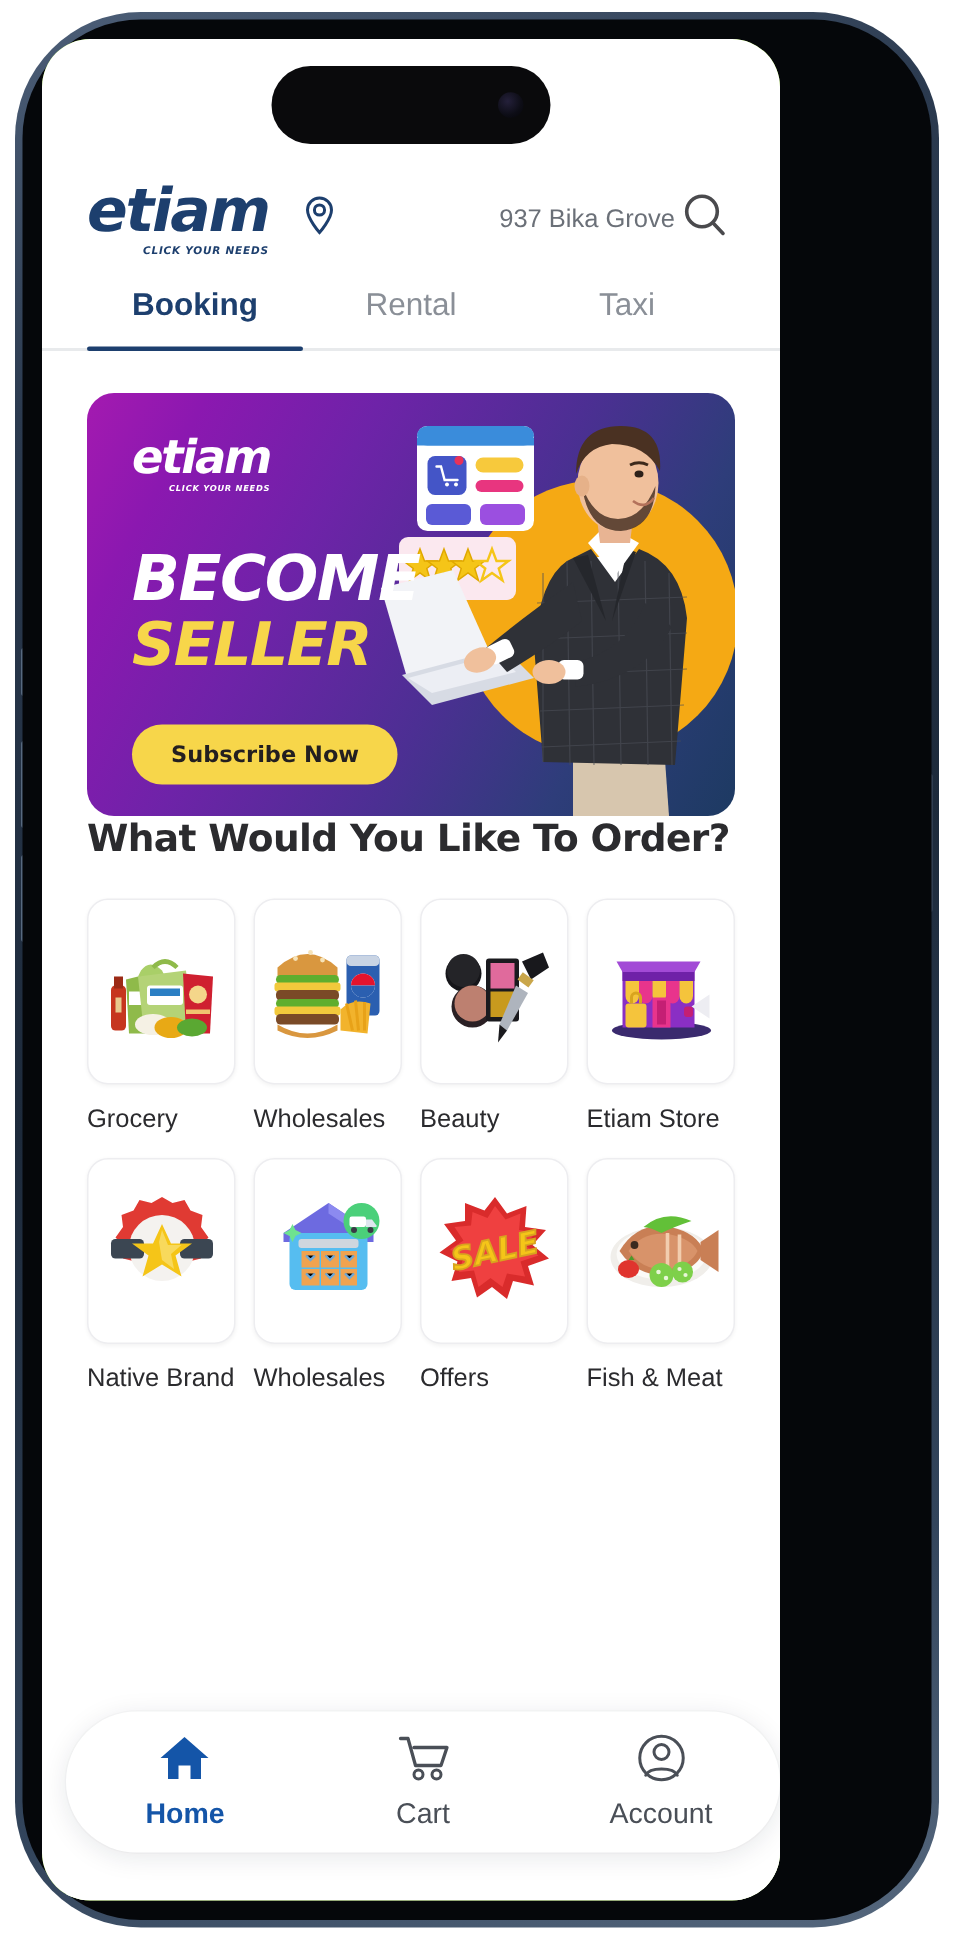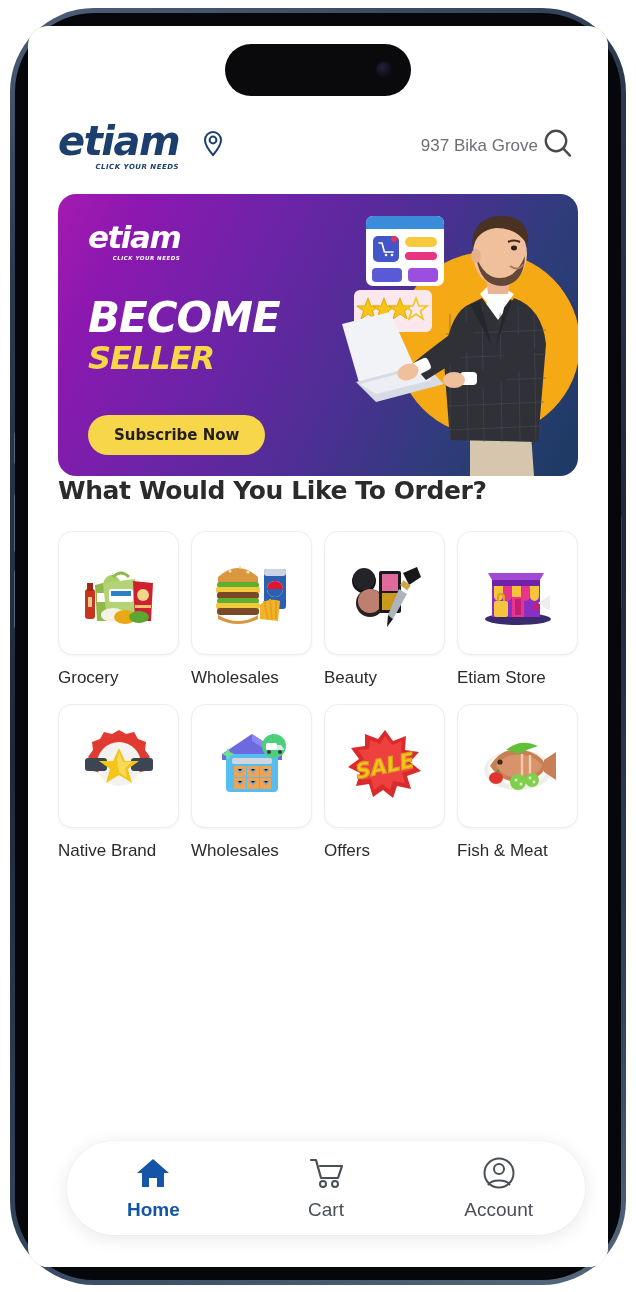--- a/index.html
+++ b/index.html
@@ -29,23 +29,23 @@
     top: 13px;
     width: 606px;
     height: 1267px;
     border-radius: 79px;
     background: #05070a;
   }
   .phone-screen {
     position: absolute;
     left: 28px;
     top: 26px;
-    width: 580px;
+    width: 492px;
     height: 1241px;
-    border-radius: 20px;
+    border-radius: 32px;
     background: #84cc16;
     overflow: hidden;
   }
   
   .side-btn {
     position: absolute;
     left: 4px;
     width: 4px;
     border-radius: 3px;
     background: linear-gradient(90deg,#5b6d84,#2c3a4d);
@@ -192,21 +192,21 @@
   .banner-h1, .banner-h2 {
     position: absolute;
     left: 30px;
     font-family: "DejaVu Sans", sans-serif;
     font-style: italic;
     font-weight: 700;
     letter-spacing: -1px;
     line-height: 1;
   }
   .banner-h1 { top: 103px; font-size: 42px; color: #ffffff; }
-  .banner-h2 { top: 148px; font-size: 32px; color: #f7d64a; }
+  .banner-h2 { top: 148px; font-size: 40px; color: #f7d64a; }
   .banner-cta {
     position: absolute;
     left: 30px; top: 221px;
     background: #f7d64a;
     color: #231f20;
     border: none;
     border-radius: 20px;
     padding: 11px 26px;
     font-size: 15px;
     font-weight: 700;
@@ -332,20 +332,25 @@
       <div class="search-btn">
         <span>
           <svg width="34" height="34" viewBox="0 0 34 34" fill="none">
             <circle cx="15" cy="14" r="10.2" stroke="#4a4a4d" stroke-width="2.4" fill="none"></circle>
             <line x1="22.4" y1="21.6" x2="29" y2="28.6" stroke="#4a4a4d" stroke-width="2.4" stroke-linecap="round"></line>
           </svg>
         </span>
       </div>
     </div>
 
+    <div class="tabs">
+      <div class="tab active">Booking</div>
+      <div class="tab">Rental</div>
+      <div class="tab">Taxi</div>
+    </div>
 
     <div class="app-body">
 
       <div class="banner">
 
         <div class="banner-art">
           <svg viewBox="0 0 258 282" width="258" height="282" preserveAspectRatio="xMidYMid slice">
 
             <circle cx="168" cy="150" r="92" fill="#f5a914"></circle>
 

